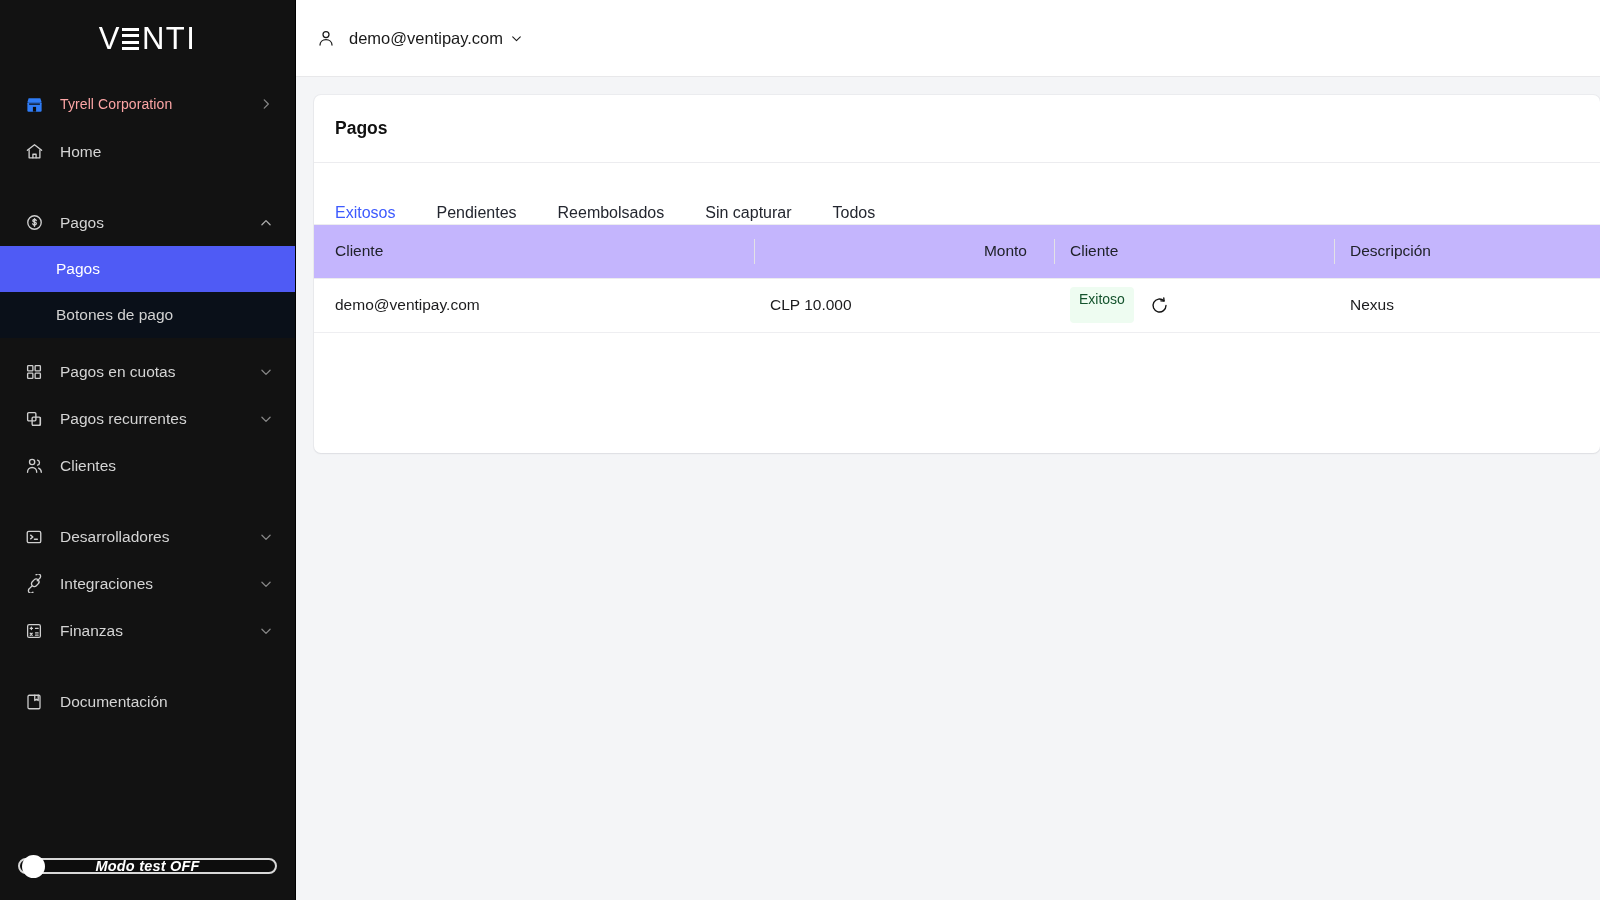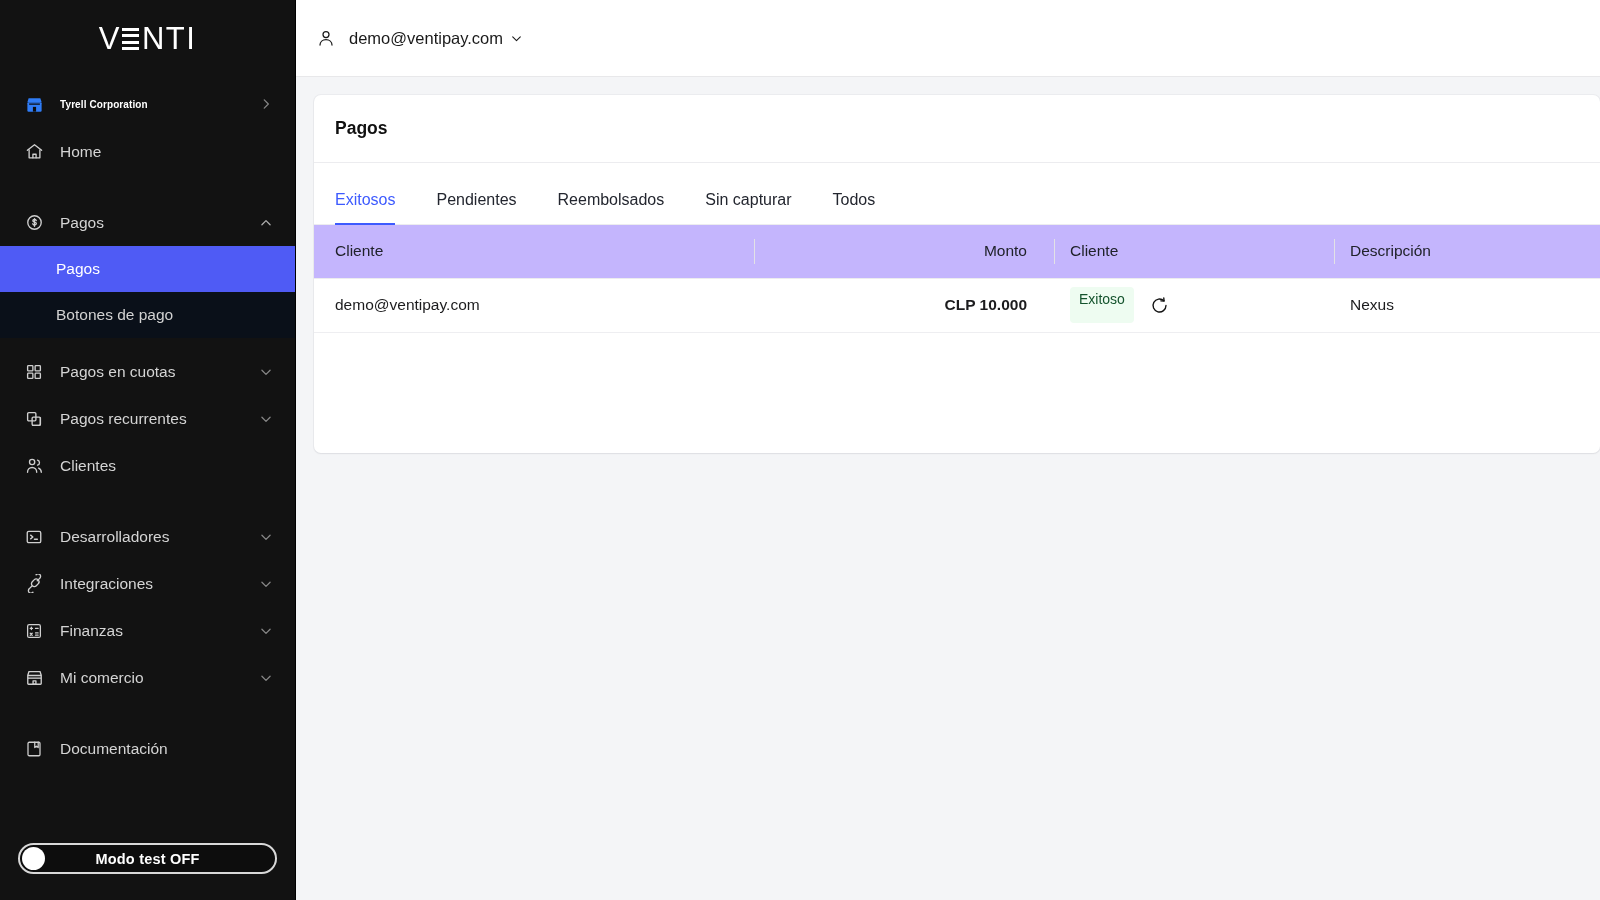--- a/index.html
+++ b/index.html
@@ -46,40 +46,41 @@
     color: #d4d4d4; font-size: 15.5px;
     cursor: pointer; position: relative;
   }
   .nav-item .ico {
     width: 20px; height: 20px; margin-right: 16px;
     display: inline-flex; align-items: center; justify-content: center;
     flex: 0 0 20px;
   }
   .nav-item .label { flex: 1; white-space: nowrap; }
   .nav-item .chev { width: 14px; height: 14px; opacity: .85; display: inline-flex; }
-  .nav-item.org { font-weight: 700; color: #ffffff; height: 48px; font-size: 10px; }
+  .nav-item.org { font-weight: 400; color: #fca5a5; height: 48px; font-size: 14px; }
   .nav-item.org .label { letter-spacing: .1px; }
 
   .nav-gap-lg { height: 24px; }
   .nav-gap-sm { height: 10px; }
 
   .submenu { background: #0a1019; }
   .sub-item {
     display: flex; align-items: center; height: 46px;
     padding-left: 56px; color: #d2d2d2; font-size: 15.5px;
     cursor: pointer;
   }
   .sub-item.active { background: #4f5bf5; color: #ffffff; }
 
   .test-toggle-wrap { padding: 0 18px 26px 18px; }
   .test-toggle {
-    height: 31px; border-radius: 16px;
+    height: 16px; border-radius: 16px;
     border: 2px solid #d8d8d8; background: #0d0d0d;
     display: flex; align-items: center; position: relative;
     cursor: pointer;
+    font-style: italic;
   }
   .test-toggle .knob {
     width: 23px; height: 23px; border-radius: 50%;
     background: #ffffff; position: absolute; left: 2px;
   }
   .test-toggle .t-label {
     width: 100%; text-align: center; color: #ffffff;
     font-size: 14.5px; font-weight: 700; letter-spacing: .2px;
   }
 
@@ -105,21 +106,21 @@
   .card-head {
     height: 68px; display: flex; align-items: center;
     padding-left: 21px; border-bottom: 1px solid #ececef;
   }
   .card-title { font-size: 17.5px; color: #101010; }
 
   .tabs { display: flex; padding: 0 0 0 21px; border-bottom: 1px solid #ececef; height: 62px; align-items: flex-end; }
   .tab {
     padding: 0 0 14px 0; margin-right: 41px;
     font-size: 16px; color: #23262f; cursor: pointer;
-    border-bottom: 2.5px solid transparent; position: relative; top: 1px;
+    border-bottom: 2.5px solid transparent; position: relative; top: 14px;
   }
   .tab.active { color: #3d5afe; border-bottom-color: #3d5afe; }
 
   table { width: 100%; border-collapse: collapse; table-layout: fixed; }
   thead th {
     background: #c4b5fd; height: 53px;
     font-size: 15.5px; font-weight: 400; color: #20222a;
     text-align: left; padding: 0 16px; border-bottom: 1px solid #ececef;
     position: relative;
   }
@@ -131,21 +132,21 @@
   th.col-monto { width: 300px; text-align: right; padding-right: 27px; }
   th.col-estado { width: 280px; }
   th.col-desc { width: auto; }
 
   tbody td {
     height: 54px; font-size: 15.5px; color: #1c1c1e;
     padding: 0 16px; border-bottom: 1px solid #eeeef1;
     vertical-align: middle;
   }
   td.c-cliente { padding-left: 21px; }
-  td.c-monto { text-align: right; padding-right: 27px; font-weight: bold; }
+  td.c-monto { text-align: left; padding-right: 27px; }
   td.c-estado { white-space: nowrap; }
 
   .badge {
     display: inline-block; background: #eefcf1; color: #14532d;
     border-radius: 4px; padding: 4px 9px 16px 9px;
     font-size: 14px; vertical-align: middle;
   }
   .recur-icon { display: inline-flex; vertical-align: middle; margin-left: 12px; }
 
   svg { display: block; }
@@ -320,36 +321,20 @@
           </svg>
         </span>
         <span class="label">Finanzas</span>
         <span class="chev">
           <svg width="14" height="14" viewBox="0 0 24 24" fill="none" stroke="#9a9a9a" stroke-width="2.2" stroke-linecap="round" stroke-linejoin="round">
               <polyline points="5 9 12 16 19 9"></polyline>
             </svg>
         </span>
       </div>
 
-      <div class="nav-item">
-        <span class="ico">
-          <svg width="19" height="19" viewBox="0 0 24 24" fill="none" stroke="#cfcfcf" stroke-width="1.7" stroke-linejoin="round">
-            <path d="M3.5 9.5h17v10a1 1 0 01-1 1h-15a1 1 0 01-1-1z"></path>
-            <path d="M3.5 9.5L5 4.5h14l1.5 5"></path>
-            <path d="M3.5 12.8h17"></path>
-            <path d="M10.2 16.2h3.6v4.3h-3.6z"></path>
-          </svg>
-        </span>
-        <span class="label">Mi comercio</span>
-        <span class="chev">
-          <svg width="14" height="14" viewBox="0 0 24 24" fill="none" stroke="#9a9a9a" stroke-width="2.2" stroke-linecap="round" stroke-linejoin="round">
-              <polyline points="5 9 12 16 19 9"></polyline>
-            </svg>
-        </span>
-      </div>
 
       <div class="nav-gap-lg"></div>
 
       <div class="nav-item">
         <span class="ico">
           <svg width="18" height="18" viewBox="0 0 24 24" fill="none" stroke="#cfcfcf" stroke-width="1.7" stroke-linecap="round" stroke-linejoin="round">
             <rect x="4" y="3" width="16" height="18" rx="1.6"></rect>
             <path d="M13 3v7l2.3-1.8L17.6 10V3"></path>
           </svg>
         </span>

